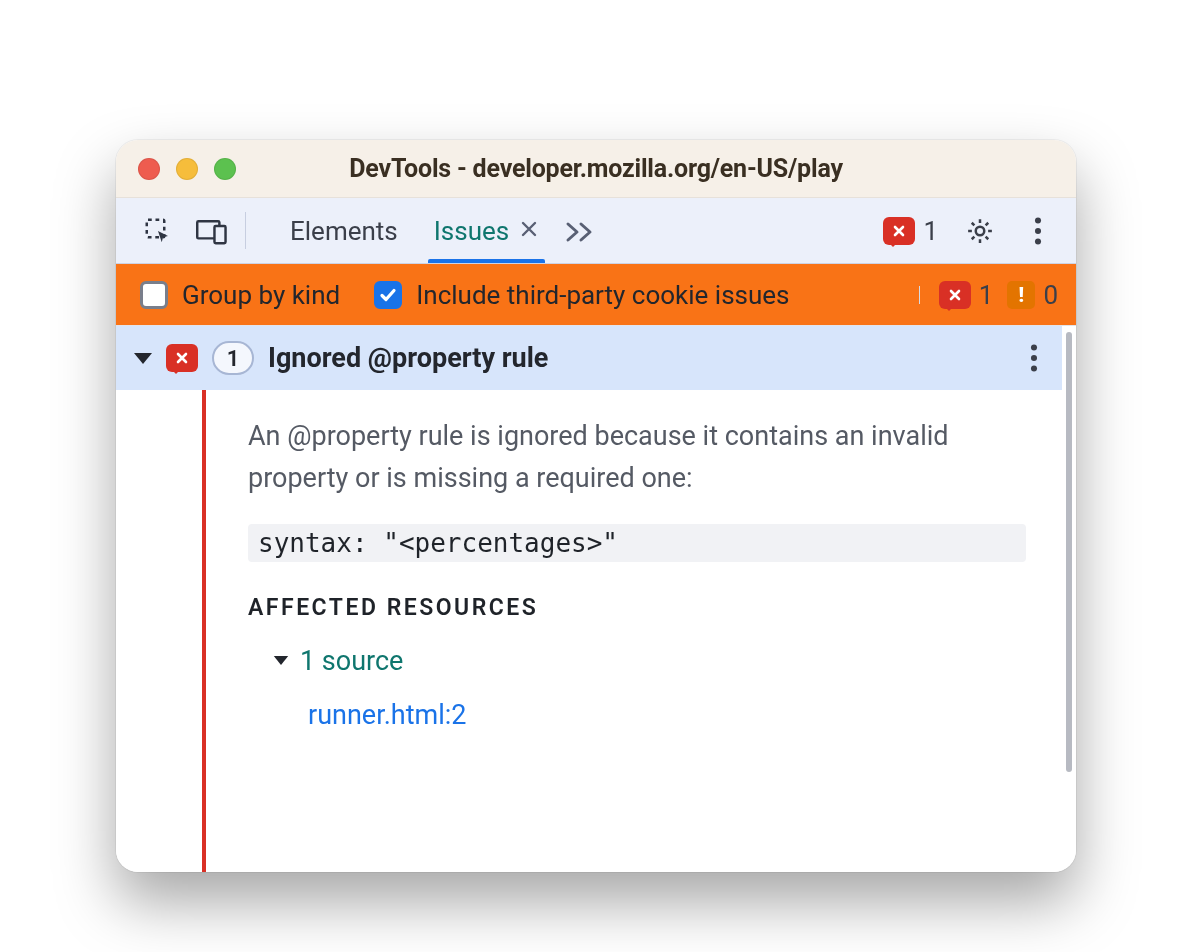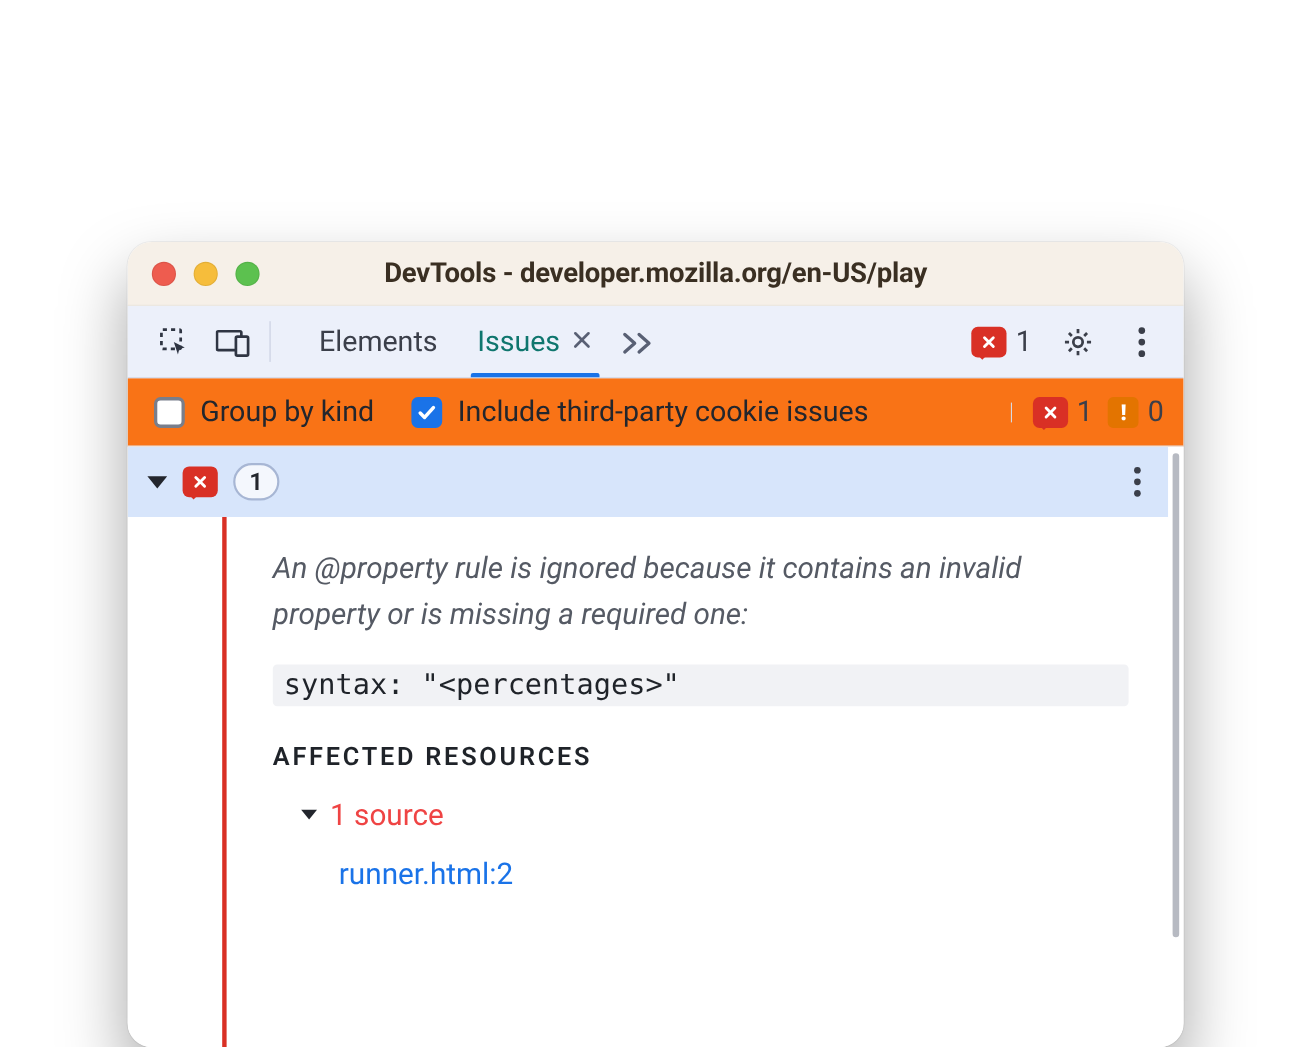--- a/index.html
+++ b/index.html
@@ -7,21 +7,21 @@
     width: 1192px; height: 952px;
     background: transparent;
     font-family: -apple-system, BlinkMacSystemFont, "Segoe UI", Roboto, Helvetica, Arial, sans-serif;
     -webkit-font-smoothing: antialiased;
   }
 
   .stage {
     width: 1192px; height: 952px;
     position: relative;
     display: flex;
-    align-items: flex-end;
+    align-items: center;
     justify-content: center;
     padding-top: 60px;
   }
 
   .window {
     width: 960px;
     height: 732px;
     background: #fff;
     border-radius: 22px;
     box-shadow: 0 30px 60px rgba(0,0,0,0.35), 0 0 0 1px rgba(0,0,0,0.05);
@@ -267,21 +267,20 @@
   .issue-body-inner {
     padding-left: 46px;
     padding-right: 10px;
     display:flex; flex-direction: column;
   }
   .description {
     font-size: 27px;
     line-height: 1.55;
     color: #555a64;
     margin: 8px 0 24px 0;
-    font-style: italic;
   }
   .codebox {
     display: inline-block;
     background: #f1f2f5;
     font-family: ui-monospace, SFMono-Regular, Menlo, Consolas, monospace;
     font-size: 26px;
     color: #1f2329;
     padding: 4px 10px;
     border-radius: 4px;
     margin-bottom: 32px;
@@ -290,21 +289,21 @@
   .section-label {
     font-size: 23px;
     letter-spacing: 2.5px;
     font-weight: 600;
     color: #1f2329;
     margin-bottom: 24px;
   }
   .source-row {
     display:flex; align-items:center; gap: 10px;
     font-size: 27px;
-    color: #ef4444;
+    color: #0f766e;
     margin-left: 24px;
     margin-bottom: 22px;
   }
   .source-row .tri { transform: scale(0.8); }
   .source-link-row {
     margin-left: 60px;
   }
   .source-link {
     font-size: 27px;
     color: #1a73e8;
@@ -418,20 +417,21 @@
       <div class="content-inner">
 
         <div class="issue-header">
           <span class="tri"></span>
           <span class="error-badge">
             <svg width="16" height="16" viewBox="0 0 16 16" stroke="#fff" stroke-width="2.6" stroke-linecap="round">
               <path d="M4 4 L12 12 M12 4 L4 12"></path>
             </svg>
           </span>
           <span class="pill">1</span>
+          <span class="issue-title">Ignored @property rule</span>
           <span class="iconbtn kebab">
             <svg width="10" height="28" viewBox="0 0 8 24" fill="currentColor">
               <circle cx="4" cy="3" r="2.6"></circle>
                 <circle cx="4" cy="12" r="2.6"></circle>
                 <circle cx="4" cy="21" r="2.6"></circle>
             </svg>
           </span>
         </div>
 
         <div class="issue-body">

